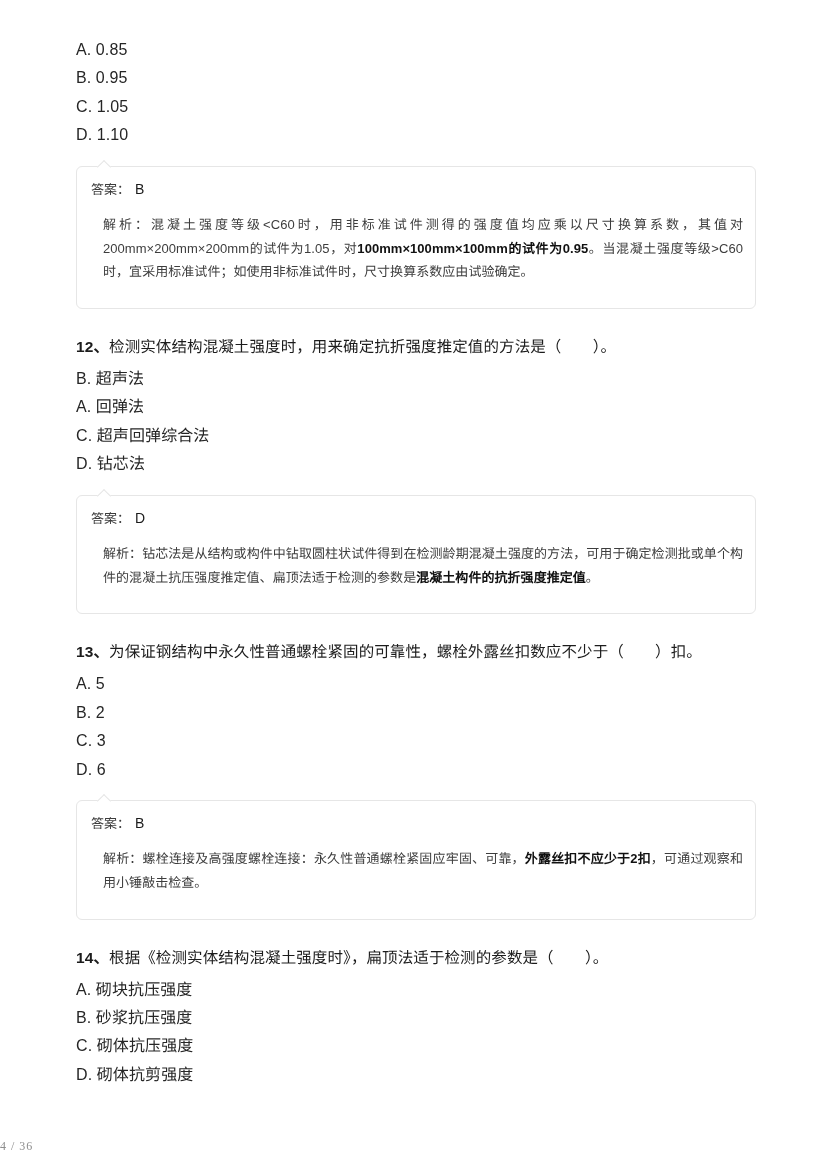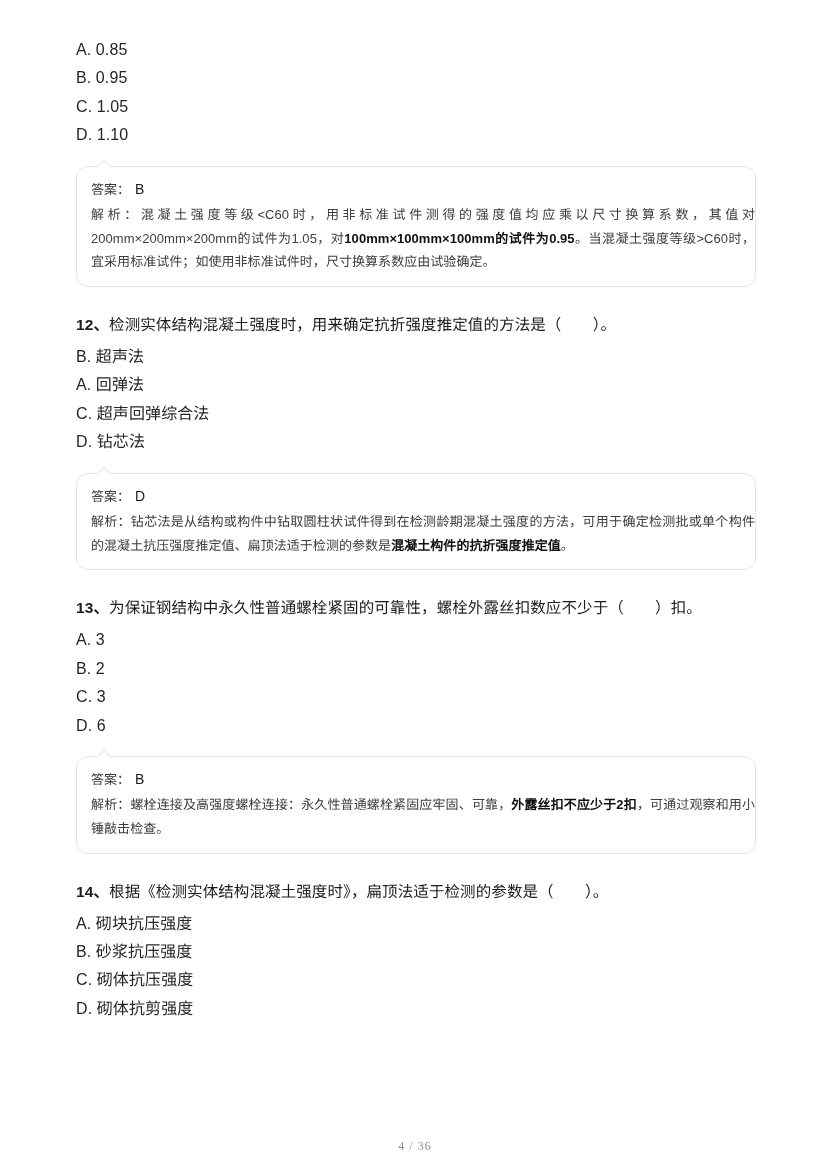--- a/index.html
+++ b/index.html
@@ -50,21 +50,21 @@
     line-height: 1.78;
     color: #262626;
     margin: 0;
     letter-spacing: 0.1px;
   }
 
   
   .answer-card {
     position: relative;
     border: 1px solid #e6e6e6;
-    border-radius: 12px;
+    border-radius: 6px;
     background: #ffffff;
     padding: 11px 0 12px 14px;
     margin-top: 16px;
     margin-bottom: 26px;
     box-sizing: border-box;
   }
   .card-marker {
     position: absolute;
     left: 22px;
     top: -5px;
@@ -86,41 +86,40 @@
     font-family: "Liberation Sans", "DejaVu Sans", sans-serif;
     font-size: 14px;
     color: #1a1a1a;
     padding-left: 5px;
   }
   .analysis-line {
     font-family: "Liberation Sans", "DejaVu Sans", sans-serif;
     font-size: 13px;
     line-height: 1.82;
     color: #3d3d3d;
-    margin: 0;
+    margin: 12px;
     text-align: justify;
     letter-spacing: 0.05px;
   }
   .analysis-line b {
     color: #111111;
     font-weight: bold;
   }
 
   
   .gap-before-q {
     margin-top: 0;
   }
 
   
   .footer {
     position: absolute;
     left: 0;
     right: 0;
     bottom: 21px;
-    text-align: center;
     font-family: "Liberation Serif", "DejaVu Serif", serif;
     font-size: 12px;
     color: #8d8d8d;
     letter-spacing: 1px;
   }
 </style>
 </head>
 <body>
 
 <div class="page">
@@ -156,21 +155,21 @@
           <span>答案：</span><span class="answer-value">D</span>
         </p>
         <p class="analysis-line"><span>解析：钻芯法是从结构或构件中钻取圆柱状试件得到在检测龄期混凝土强度的方法，可用于确定检测批或单个构件的混凝土抗压强度推定值、扁顶法适于检测的参数是</span><b>混凝土构件的抗折强度推定值</b><span>。</span></p>
       </div>
     </div>
 
     <div class="qblock gap-before-q">
       <p class="q-stem">
         <span class="q-num">13、</span><span>为保证钢结构中永久性普通螺栓紧固的可靠性，螺栓外露丝扣数应不少于（　　）扣。</span>
       </p>
-      <p class="opt">A. 3</p>
+      <p class="opt">A. 5</p>
       <p class="opt">B. 2</p>
       <p class="opt">C. 3</p>
       <p class="opt">D. 6</p>
 
       <div class="answer-card">
         <span class="card-marker"></span>
         <p class="answer-line">
           <span>答案：</span><span class="answer-value">B</span>
         </p>
         <p class="analysis-line"><span>解析：螺栓连接及高强度螺栓连接：永久性普通螺栓紧固应牢固、可靠，</span><b>外露丝扣不应少于2扣</b><span>，可通过观察和用小锤敲击检查。</span></p>

